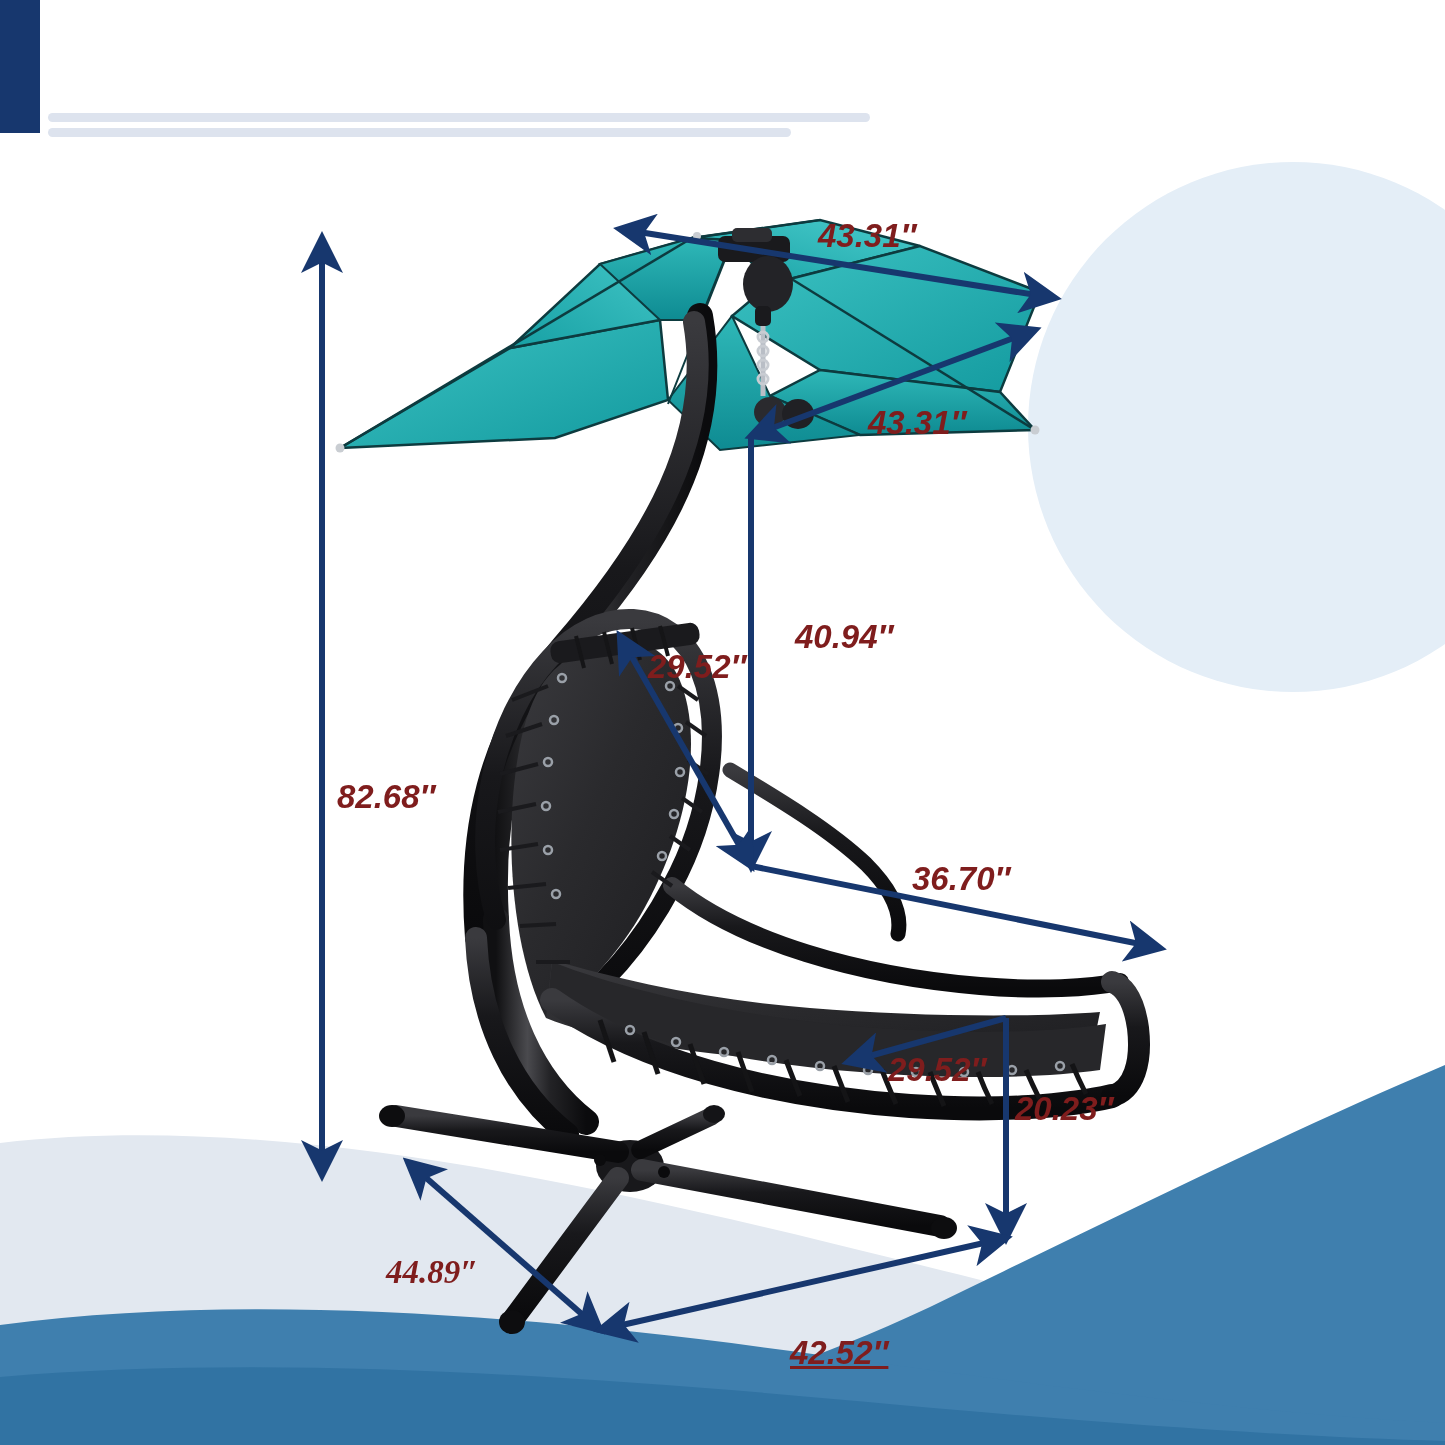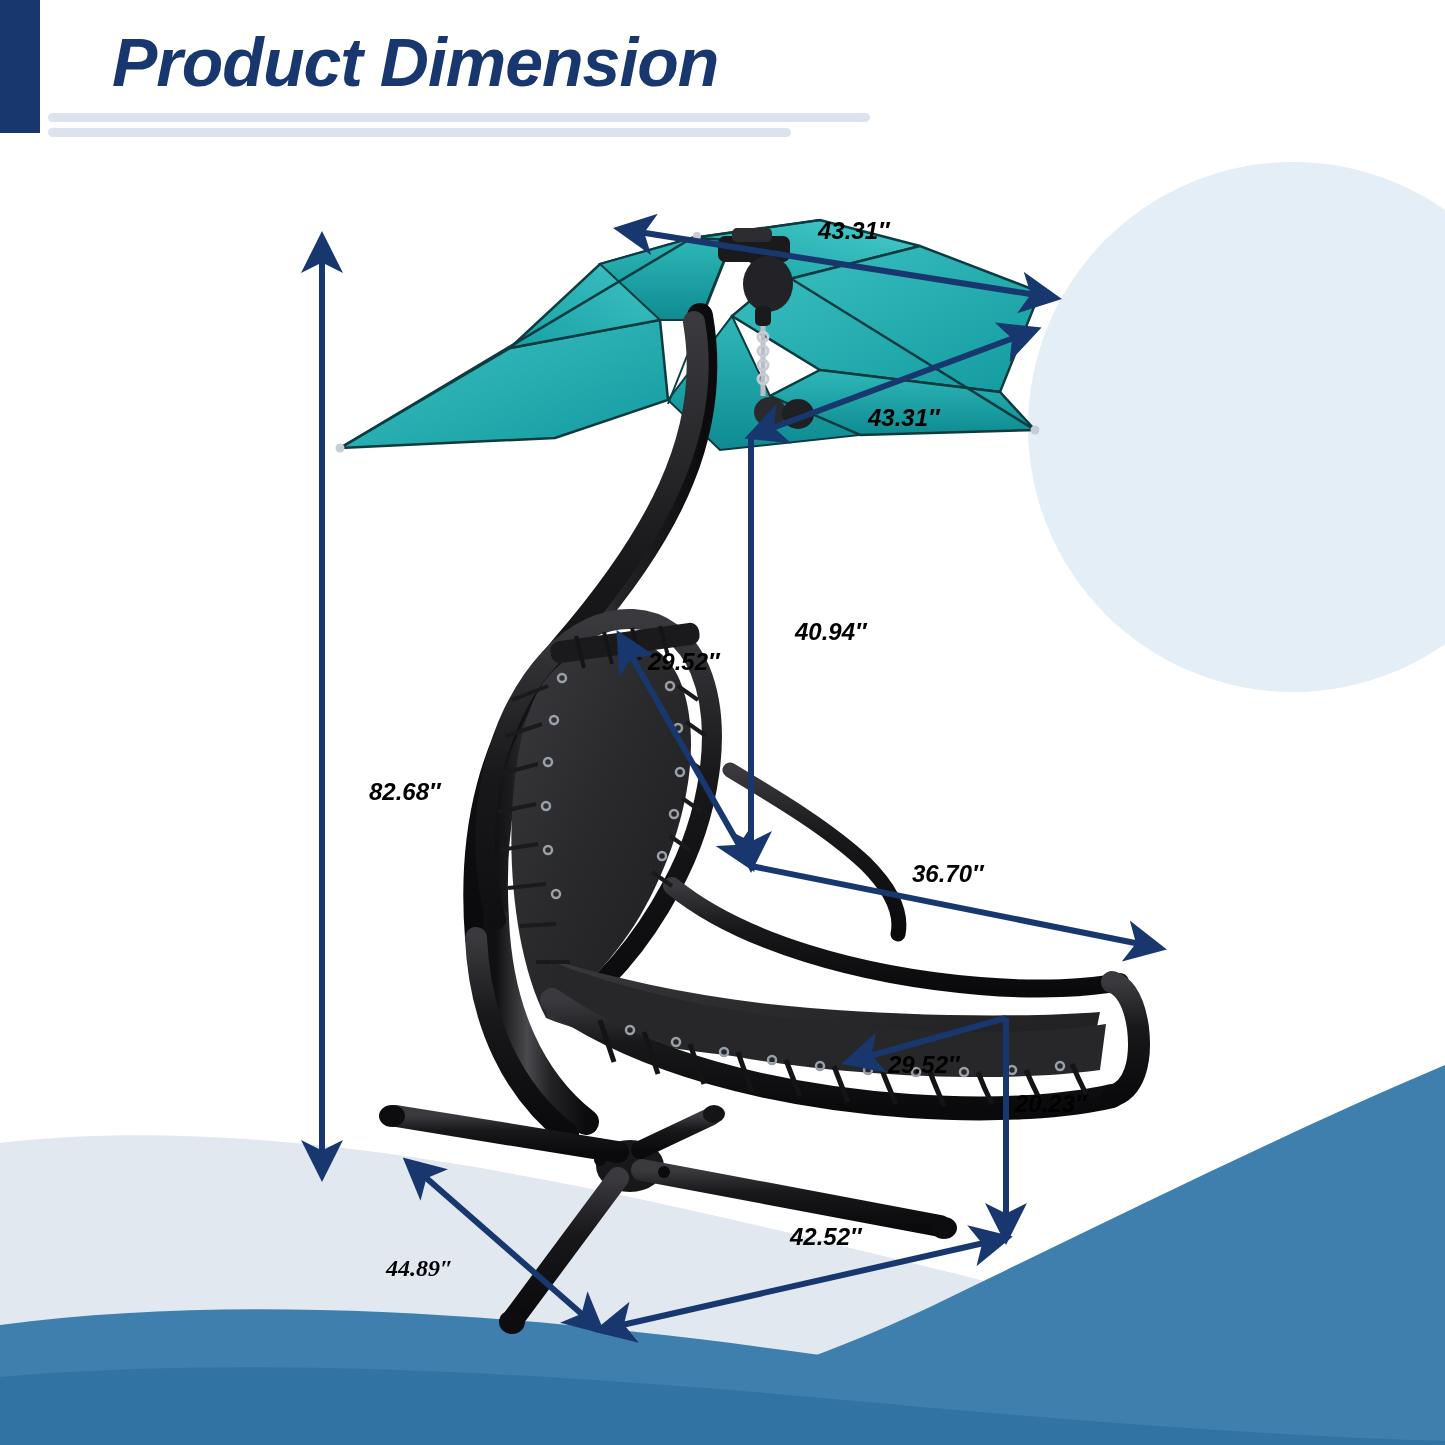--- a/index.html
+++ b/index.html
@@ -91,45 +91,44 @@
   
   #dimension-overlay {
     position: absolute;
     left: 0;
     top: 0;
     width: 1445px;
     height: 1445px;
   }
   .dim-label {
     position: absolute;
-    font-size: 24px;
+    font-size: 33px;
     font-weight: bold;
     font-style: italic;
-    color: #000000;
+    color: #7f1d1d;
     white-space: nowrap;
     line-height: 1;
     letter-spacing: 0px;
   }
 </style>
 </head>
 <body>
 
 <div id="page">
 
   <div id="bg-circle-top" class="bg-circle"></div>
 
   <svg class="wave-layer" viewBox="0 0 1445 420" preserveAspectRatio="none">
     <path d="M0,118 C260,88 560,150 900,235 C1120,290 1300,330 1445,352 L1445,420 L0,420 Z" fill="#e2e8f0"></path>
     <path d="M1445,40 C1280,110 1100,200 930,282 C760,362 600,400 430,420 L1445,420 Z" fill="#3f7fae"></path>
     <path d="M0,300 C240,268 520,288 820,330 C1080,366 1280,390 1445,398 L1445,420 L0,420 Z" fill="#3f7fae"></path>
     <path d="M0,352 C260,330 560,348 900,380 C1120,400 1300,412 1445,416 L1445,420 L0,420 Z" fill="#3173a3"></path>
   </svg>
 
   <div id="header-accent-block"></div>
-  <div id="page-title">Product Dimension</div>
   <div id="title-rule-1"></div>
   <div id="title-rule-2"></div>
 
   <svg id="product-photo" viewBox="0 0 860 1160" preserveAspectRatio="none">
     <defs>
       <linearGradient id="tealA" x1="0" y1="0" x2="1" y2="1">
         <stop offset="0%" stop-color="#3cc2c2"></stop>
         <stop offset="100%" stop-color="#139a9f"></stop>
       </linearGradient>
       <linearGradient id="tealB" x1="0" y1="0" x2="0" y2="1">
@@ -341,21 +340,21 @@
     <line x1="408" y1="1162" x2="600" y2="1330" stroke="#17376e" stroke-width="6" marker-start="url(#ah)" marker-end="url(#ah)"></line>
 
     <line x1="600" y1="1330" x2="1006" y2="1238" stroke="#17376e" stroke-width="6" marker-start="url(#ah)" marker-end="url(#ah)"></line>
   </svg>
 
   <div id="dim-labels">
       <div class="dim-label" style="left: 818px; top: 219px;">43.31″</div>
       <div class="dim-label" style="left: 868px; top: 406px;">43.31″</div>
       <div class="dim-label" style="left: 648px; top: 650px;">29.52″</div>
       <div class="dim-label" style="left: 795px; top: 620px;">40.94″</div>
-      <div class="dim-label" style="left: 337px; top: 780px; margin-left: 32px;">82.68″</div>
+      <div class="dim-label" style="left: 337px; top: 780px;">82.68″</div>
       <div class="dim-label" style="left: 912px; top: 862px;">36.70″</div>
       <div class="dim-label" style="left: 888px; top: 1053px;">29.52″</div>
       <div class="dim-label" style="left: 1015px; top: 1092px;">20.23″</div>
       <div class="dim-label" style="left: 386px; top: 1256px; font-family: Liberation Serif, serif;">44.89″</div>
-      <div class="dim-label" style="left: 790px; top: 1225px;">42.52″</div>
+      <div class="dim-label" style="left: 790px; top: 1336px; text-decoration: underline;">42.52″</div>
     </div>
 
 </div>
 
 </body></html>

